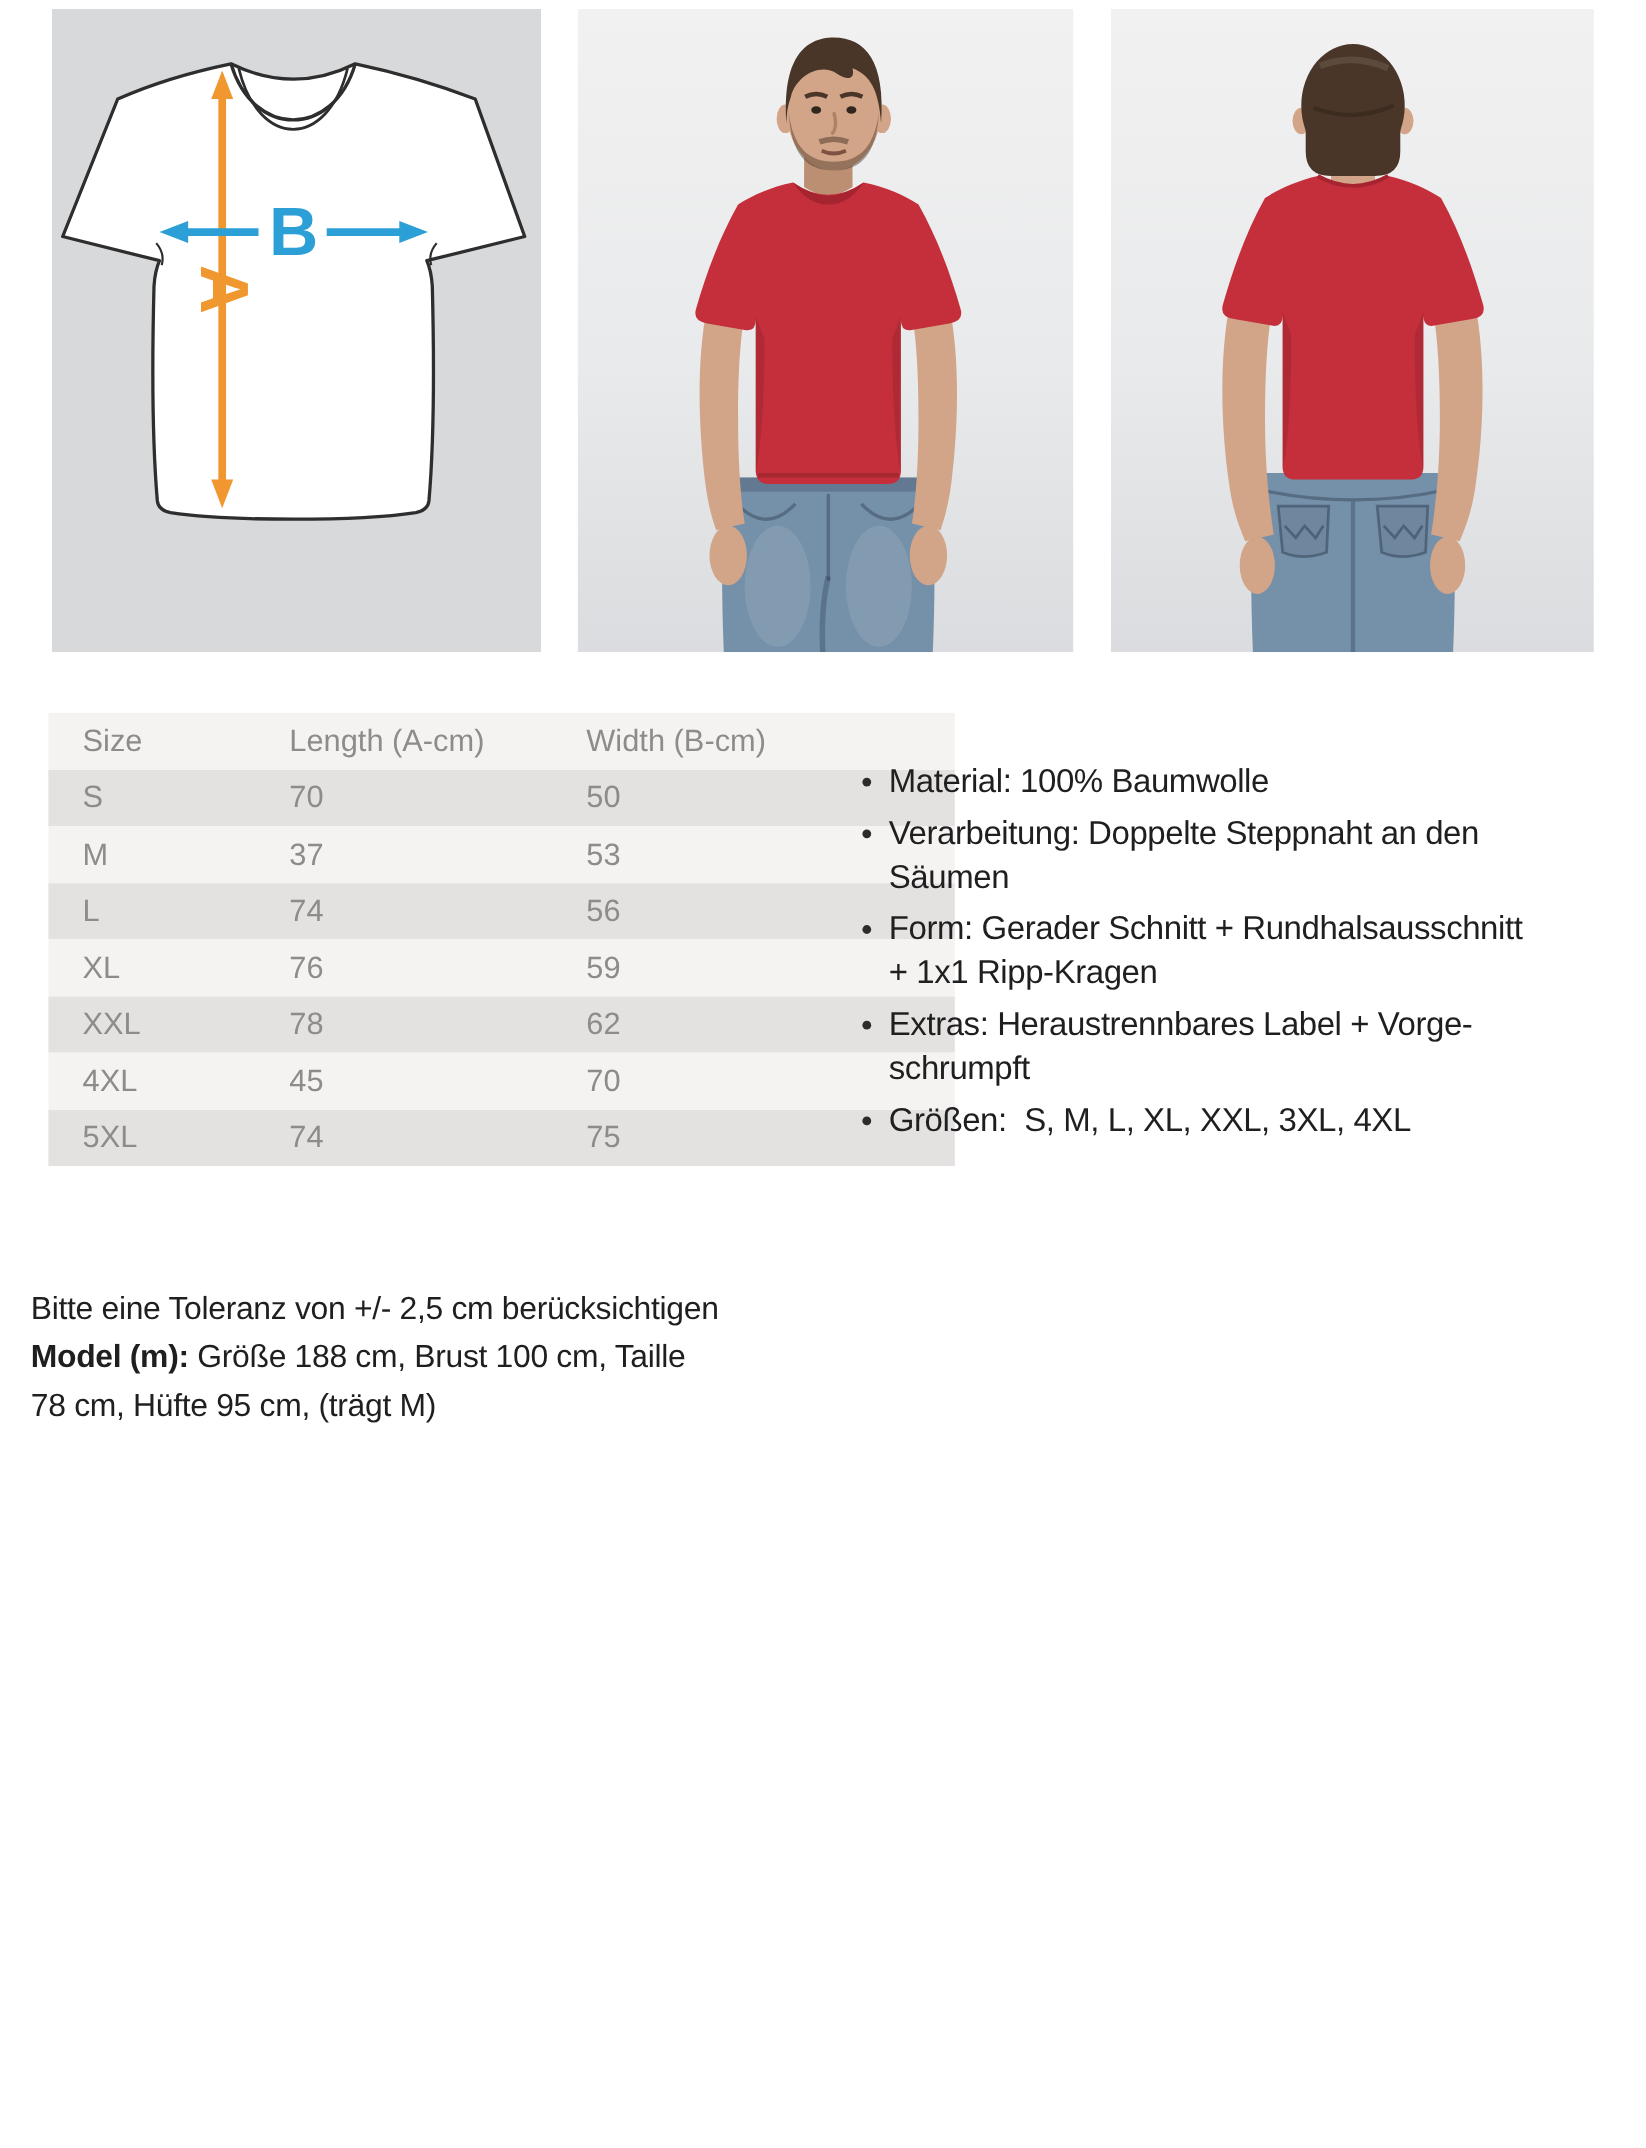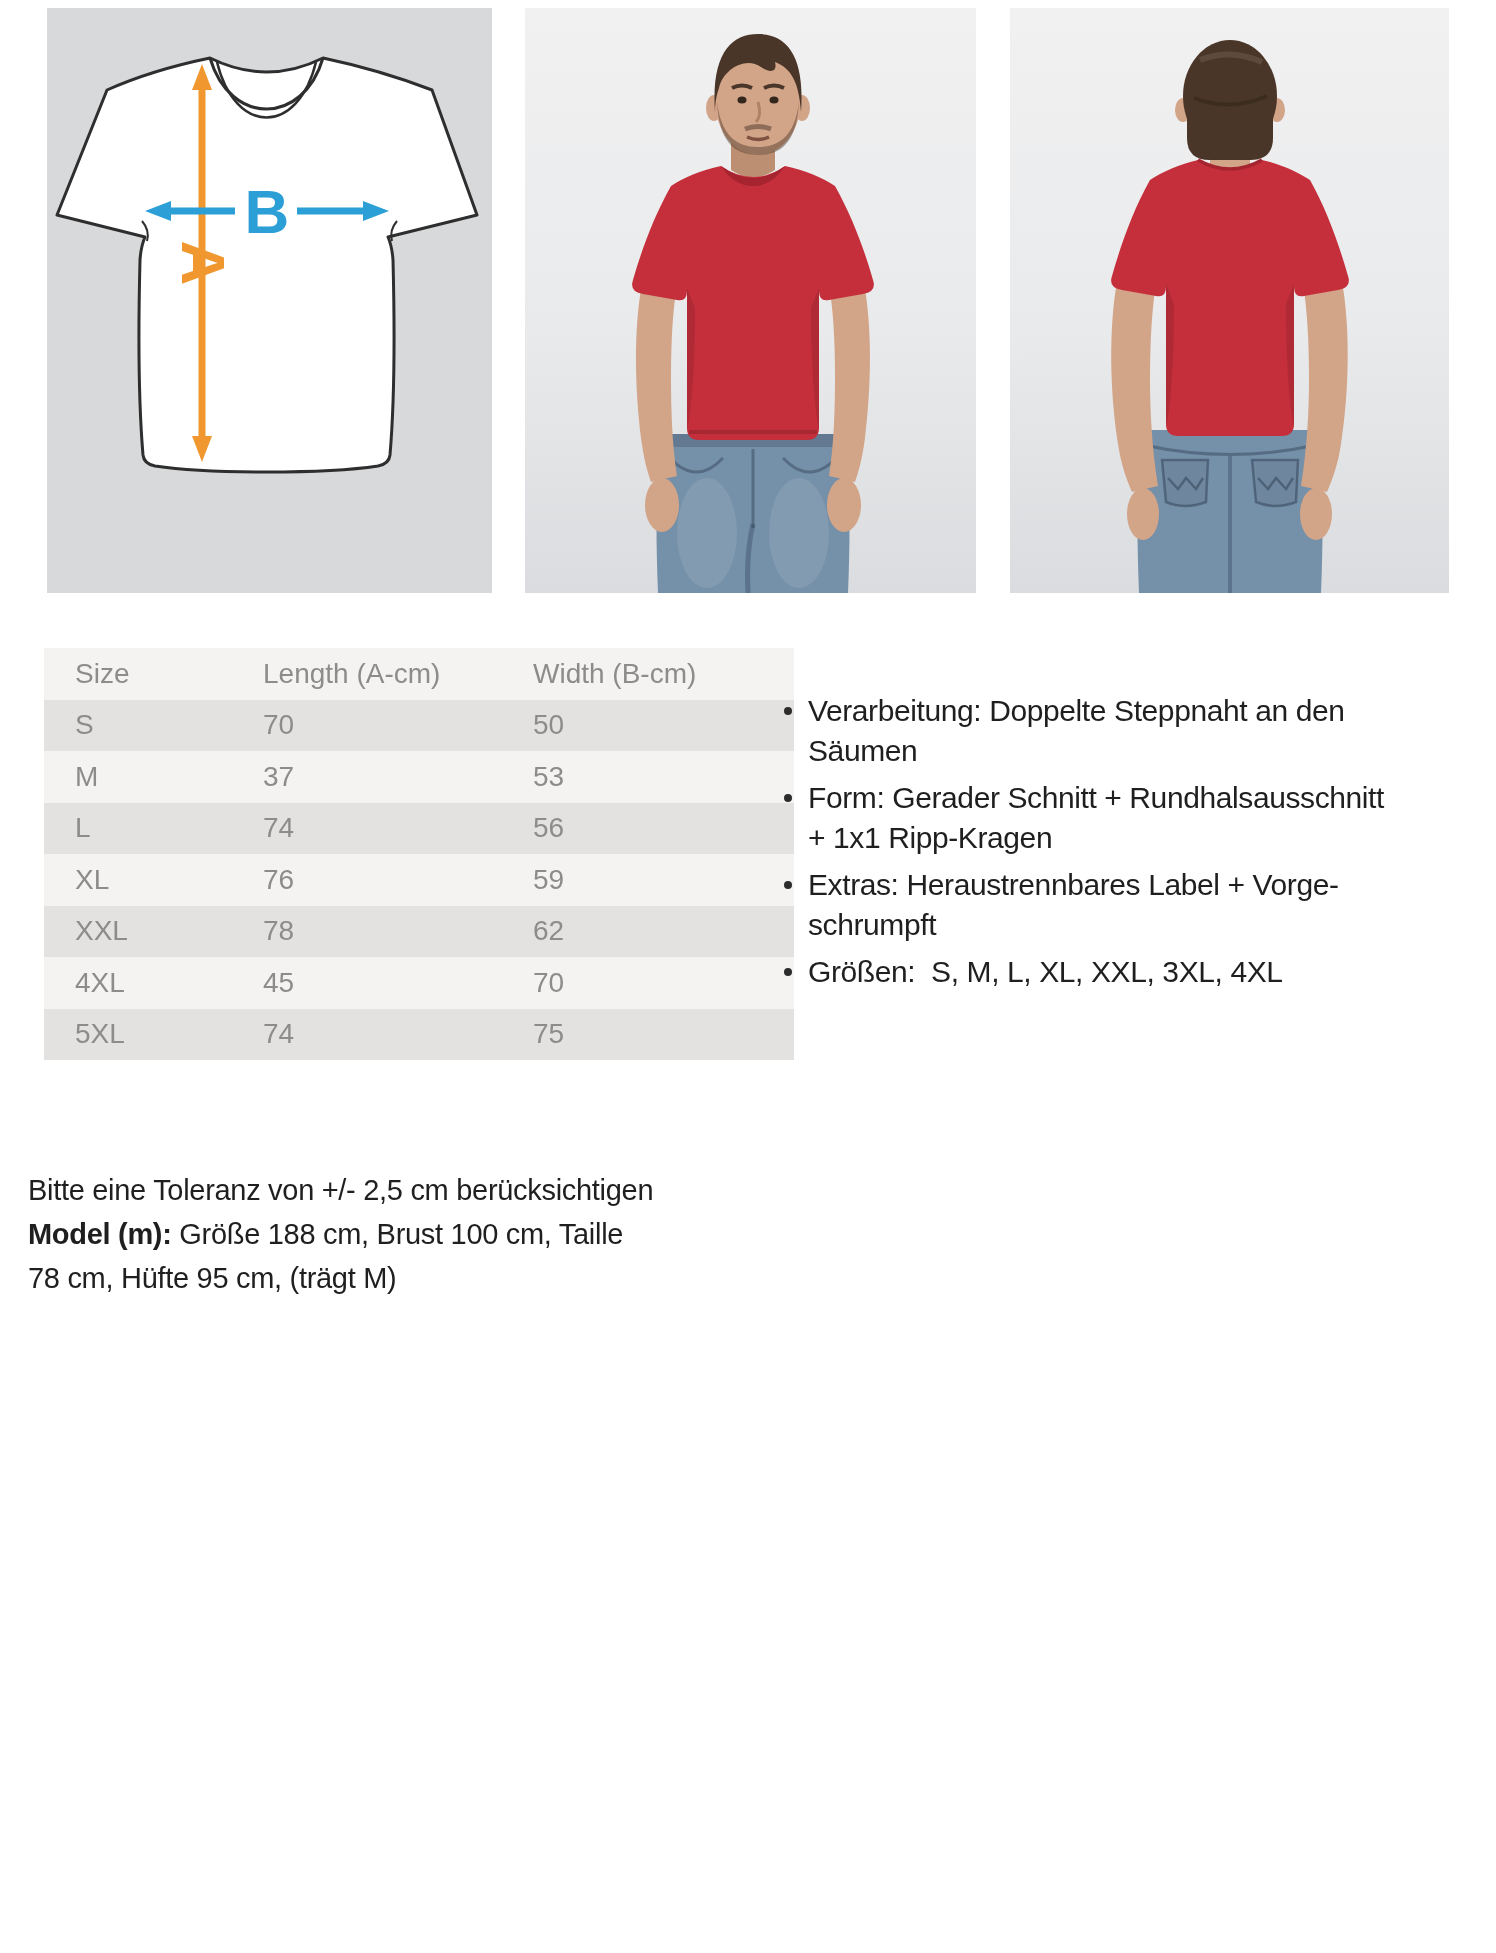--- a/index.html
+++ b/index.html
@@ -16,21 +16,21 @@
     font-family:"Liberation Sans", sans-serif;color:var(--body-text);
   }
   .panel{position:absolute;top:8px;height:585px;overflow:hidden}
   .panel svg{display:block;width:100%;height:100%}
   #panel-diagram{left:47px;width:445px}
   #panel-front{left:525px;width:451px}
   #panel-back{left:1010px;width:439px}
 
   
   .size-table{
-    position:absolute;left:44px;top:648px;width:750px;
+    position:absolute;left:44px;top:648px;width:824px;
     font-size:28px;color:var(--table-text);letter-spacing:0;
   }
   .t-row{display:grid;grid-template-columns:188px 270px 240px;height:51.5px;align-items:center}
   .t-row > div{padding-left:31px;white-space:nowrap}
   .t-head{background:var(--row-light)}
   .t-row:nth-of-type(even){background:var(--row-dark)}
   .t-row:nth-of-type(odd):not(.t-head){background:var(--row-light)}
 
   
   .description{position:absolute;left:780px;top:650px;width:700px;color:var(--body-text)}
@@ -233,20 +233,21 @@
   </div>
   <div class="t-row">
     <div>5XL</div>
     <div>74</div>
     <div>75</div>
   </div>
 </div>
 
 <div class="description">
   <ul class="bullet-list">
+    <li>Material: 100% Baumwolle</li>
     <li>Verarbeitung: Doppelte Steppnaht an den
 Säumen</li>
     <li>Form: Gerader Schnitt + Rundhalsausschnitt
 + 1x1 Ripp-Kragen</li>
     <li>Extras: Heraustrennbares Label + Vorge-
 schrumpft</li>
     <li>Größen:  S, M, L, XL, XXL, 3XL, 4XL</li>
   </ul>
 </div>
 

